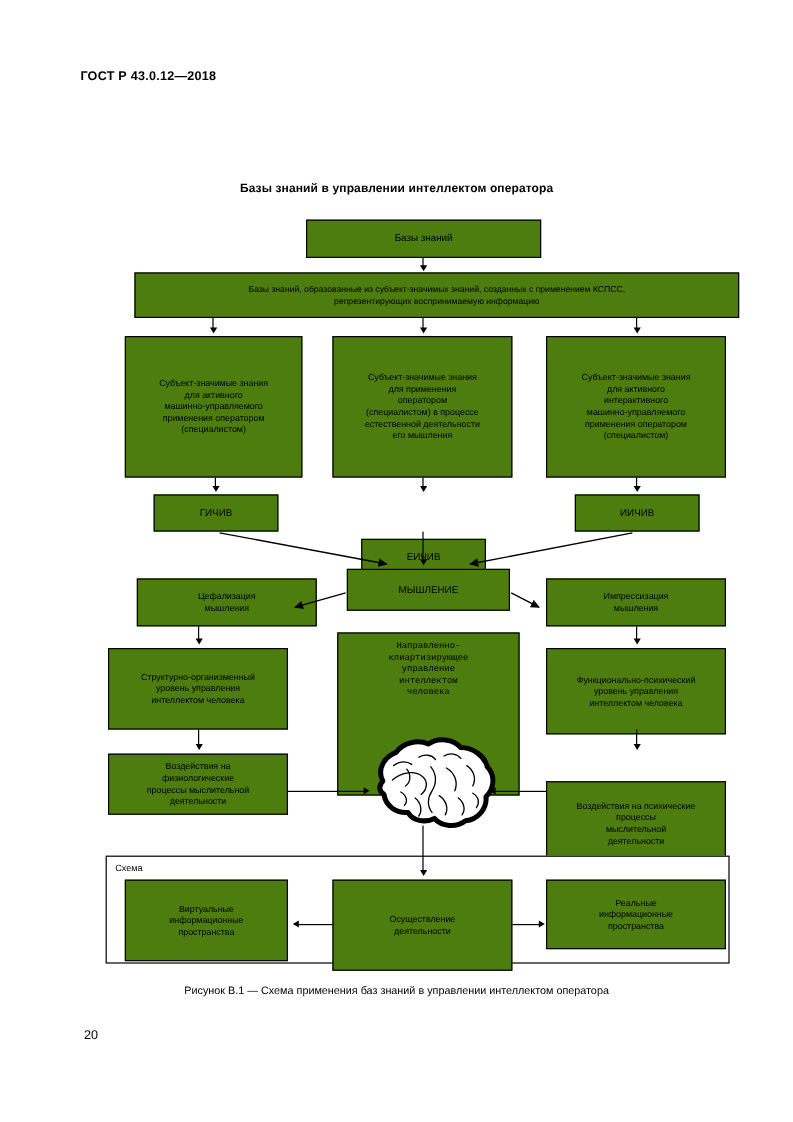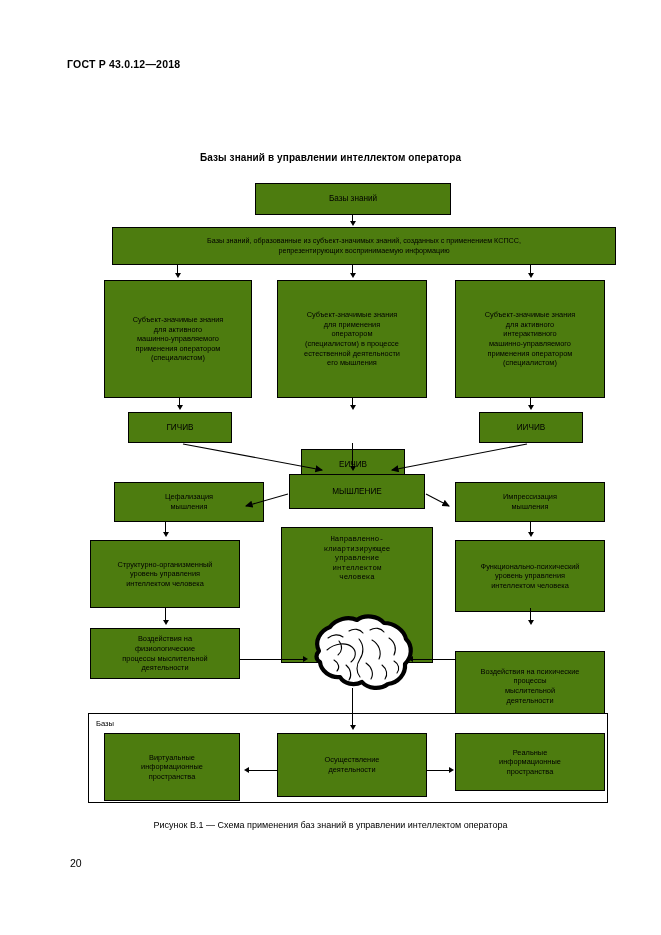--- a/index.html
+++ b/index.html
@@ -156,28 +156,28 @@
         <path d="M52 57 C57 61 58 68 55 72"></path>
         <path d="M72 55 C78 59 80 66 77 71"></path>
         <path d="M88 57 C93 61 94 67 91 71"></path>
         <path d="M100 53 C105 56 106 61 103 65"></path>
         <path d="M40 52 C45 55 46 60 43 63"></path>
       </g>
     </svg>
   </div>
 
   <div class="goalbox" style="left:88px;top:713px;width:520px;height:90px;"></div>
-  <div class="goallbl" style="left:96px;top:719px;">Базы</div>
+  <div class="goallbl" style="left:96px;top:719px;">Схема</div>
 
   <div class="bx" style="left:104px;top:733px;width:136px;height:68px;">
     <span class="t">Виртуальные
 информационные
 пространства</span>
   </div>
-  <div class="bx" style="left:277px;top:733px;width:150px;height:64px;">
+  <div class="bx" style="left:277px;top:733px;width:150px;height:76px;">
     <span class="t">Осуществление
 деятельности</span>
   </div>
   <div class="bx" style="left:455px;top:733px;width:150px;height:58px;">
     <span class="t">Реальные
 информационные
 пространства</span>
   </div>
 
   <div class="ln vl" style="left:352px;top:215px;height:7px;"></div>

